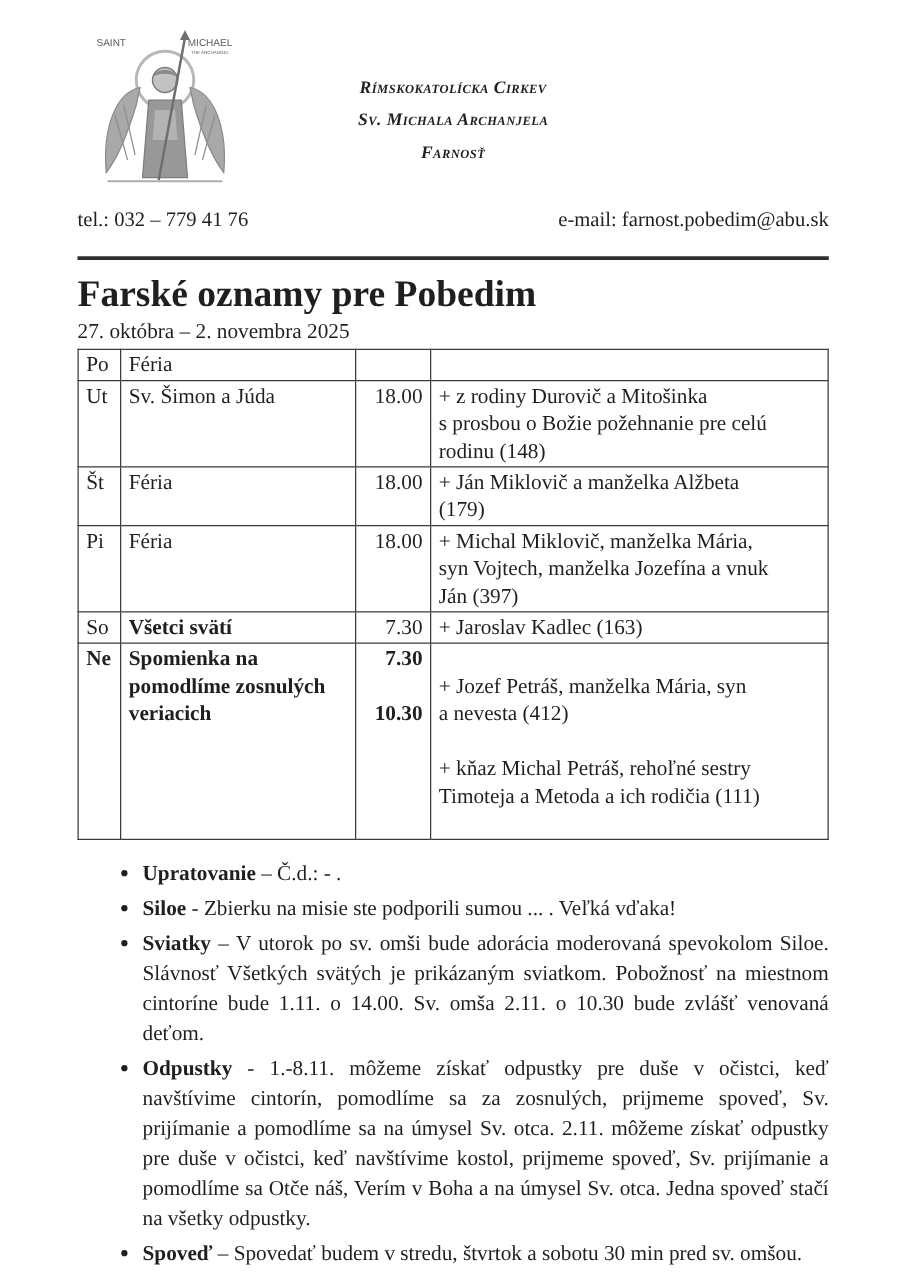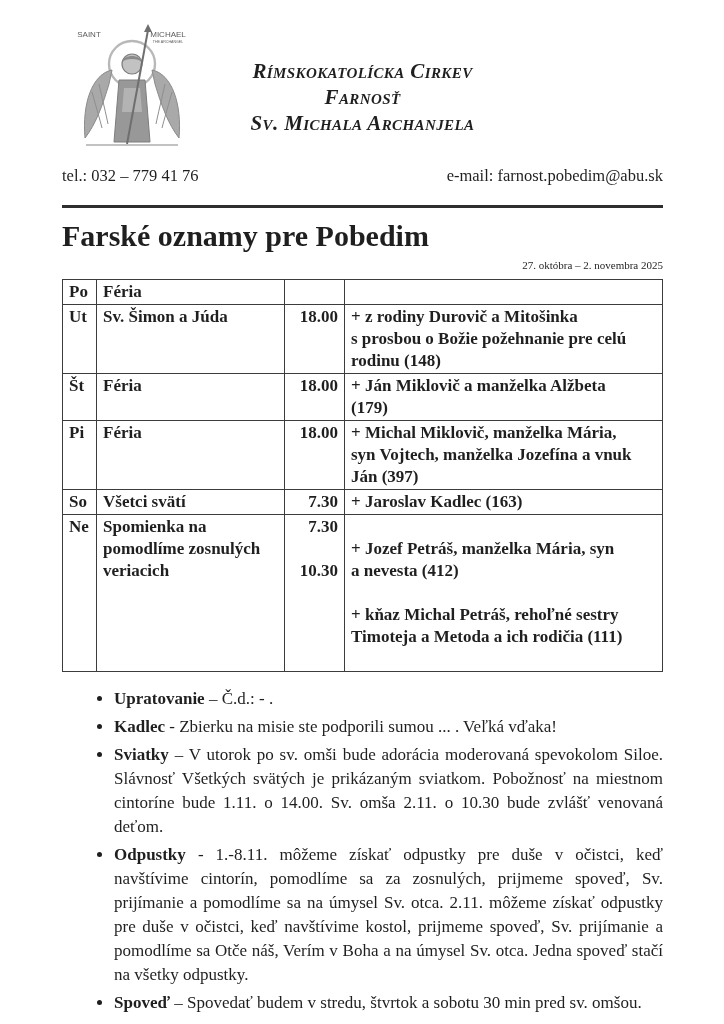--- a/index.html
+++ b/index.html
@@ -10,44 +10,43 @@
     -webkit-font-smoothing:antialiased;
   }
   .page{padding:20px 61px 0 62px;position:relative;}
 
   
   .hdr{position:relative;min-height:132px;}
   .logo{position:absolute;left:10px;top:2px;width:120px;height:130px;}
   .org{
     text-align:center;padding-top:38px;
     font-variant:small-caps;font-weight:bold;font-style:italic;
-    font-size:21px;line-height:26px;letter-spacing:.4px;
+    font-size:14px;line-height:26px;letter-spacing:.4px;
   }
   .contact{
     display:flex;justify-content:space-between;align-items:flex-end;
     margin-top:14px;font-size:16.5px;line-height:20px;
     padding-bottom:19px;border-bottom:3px solid #2e2e2e;
   }
 
   
   .title{
     font-weight:bold;font-size:30px;line-height:34px;
     margin-top:11px;
   }
-  .subtitle{text-align:right;font-size:11px;line-height:22px;margin:1px 0 3px;}
+  .subtitle{text-align:left;font-size:17px;line-height:22px;margin:1px 0 3px;}
 
   
   table.sched{
     width:100%;border-collapse:collapse;table-layout:fixed;
     font-size:17px;line-height:22px;
   }
   table.sched td{
     border:1px solid #3c3c3c;padding:1px 6px;vertical-align:top;
     overflow:hidden;
-    font-weight:bold;
   }
   .c-day{width:34px;}
   .c-feast{width:188px;}
   .c-time{width:60px;}
   td.t-time{text-align:right;white-space:nowrap;}
   td.t-int,td.t-feast{white-space:pre-line;margin-left:12px;}
   .bold{font-weight:bold;}
   .dbl-top{height:44px;}
 
   
@@ -87,22 +86,22 @@
       <path d="M50,40 C52,32 68,32 70,40 C66,36 54,36 50,40 Z" fill="#8a8a8a"></path>
 
       <line x1="76" y1="8" x2="55" y2="122" stroke="#6f6f6f" stroke-width="2"></line>
       <path d="M76,2 L80,10 L72,10 Z" fill="#6f6f6f"></path>
 
       <line x1="14" y1="123" x2="106" y2="123" stroke="#aeaeae" stroke-width="1.6"></line>
     </svg>
 
     <div class="org">
       <div>Rímskokatolícka Cirkev</div>
+      <div>Sv. Michala Archanjela</div>
       <div>Farnosť</div>
-      <div>Sv. Michala Archanjela</div>
     </div>
   </div>
 
   <div class="contact">
     <span>tel.: 032 – 779 41 76</span>
     <span>e-mail: farnost.pobedim@abu.sk</span>
   </div>
 
   <div class="title">Farské oznamy pre Pobedim</div>
   <div class="subtitle">27. októbra – 2. novembra 2025</div>
@@ -164,20 +163,20 @@
 a nevesta (412)</div>
           <div>+ kňaz Michal Petráš, rehoľné sestry
 Timoteja a Metoda a ich rodičia (111)</div>
         </td>
       </tr>
     </tbody>
   </table>
 
   <ul class="ann">
     <li><span class="lead">Upratovanie</span> <span>– Č.d.: - .</span></li>
-    <li><span class="lead">Kadlec</span> <span>- Zbierku na misie ste podporili sumou ... . Veľká vďaka!</span></li>
+    <li><span class="lead">Siloe</span> <span>- Zbierku na misie ste podporili sumou ... . Veľká vďaka!</span></li>
     <li><span class="lead">Sviatky</span> <span>– V utorok po sv. omši bude adorácia moderovaná spevokolom Siloe. Slávnosť Všetkých svätých je prikázaným sviatkom. Pobožnosť na miestnom cintoríne bude 1.11. o 14.00. Sv. omša 2.11. o 10.30 bude zvlášť venovaná deťom.</span></li>
     <li><span class="lead">Odpustky</span> <span>- 1.-8.11. môžeme získať odpustky pre duše v očistci, keď navštívime cintorín, pomodlíme sa za zosnulých, prijmeme spoveď, Sv. prijímanie a pomodlíme sa na úmysel Sv. otca. 2.11. môžeme získať odpustky pre duše v očistci, keď navštívime kostol, prijmeme spoveď, Sv. prijímanie a pomodlíme sa Otče náš, Verím v Boha a na úmysel Sv. otca. Jedna spoveď stačí na všetky odpustky.</span></li>
     <li><span class="lead">Spoveď</span> <span>– Spovedať budem v stredu, štvrtok a sobotu 30 min pred sv. omšou.</span></li>
 
   </ul>
 
 </div>
 
 </body></html>

